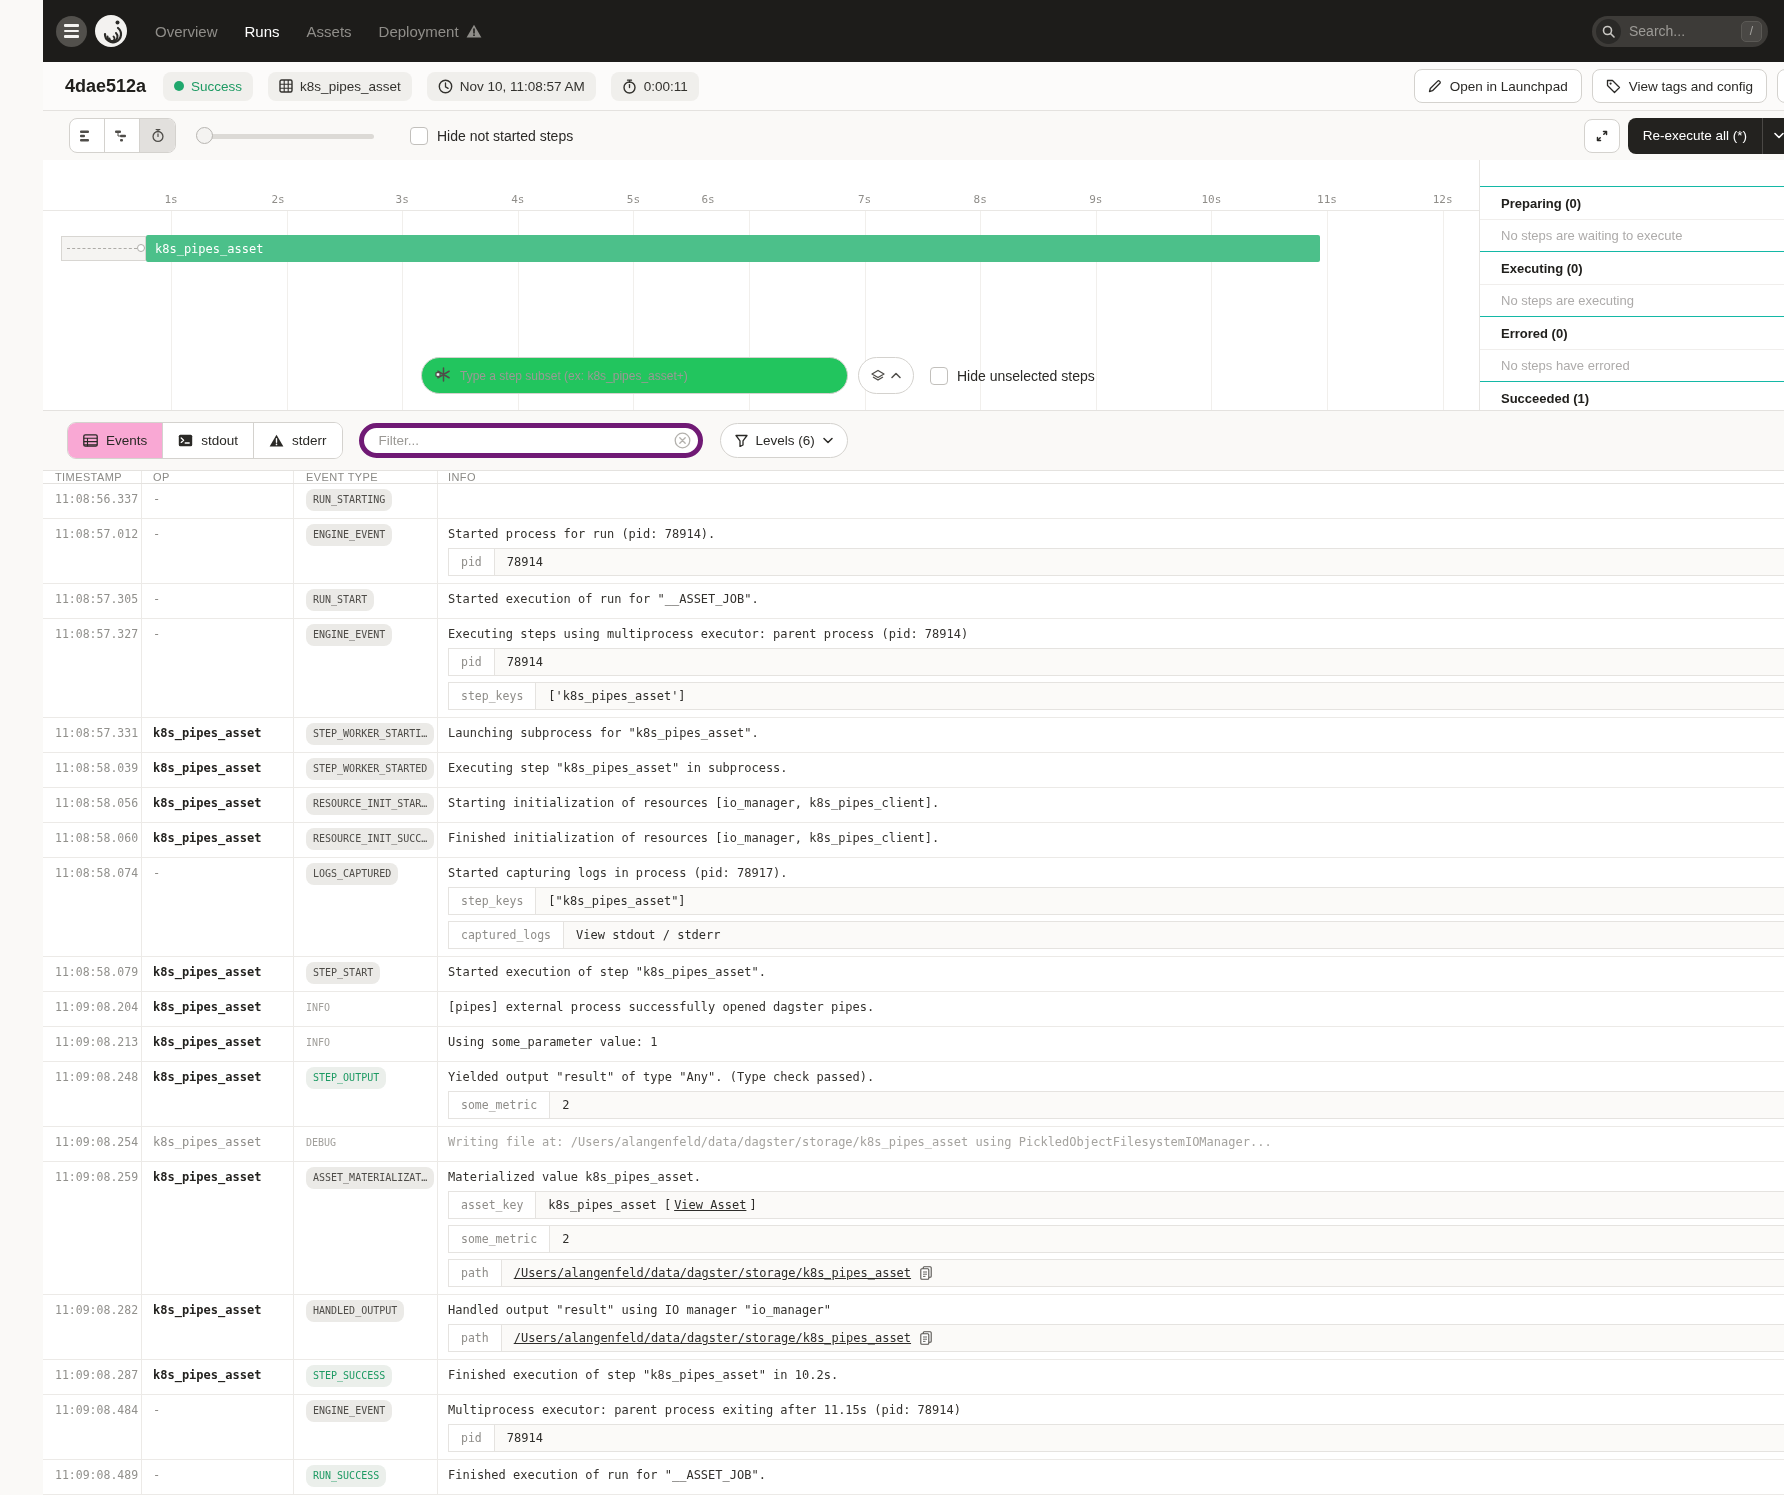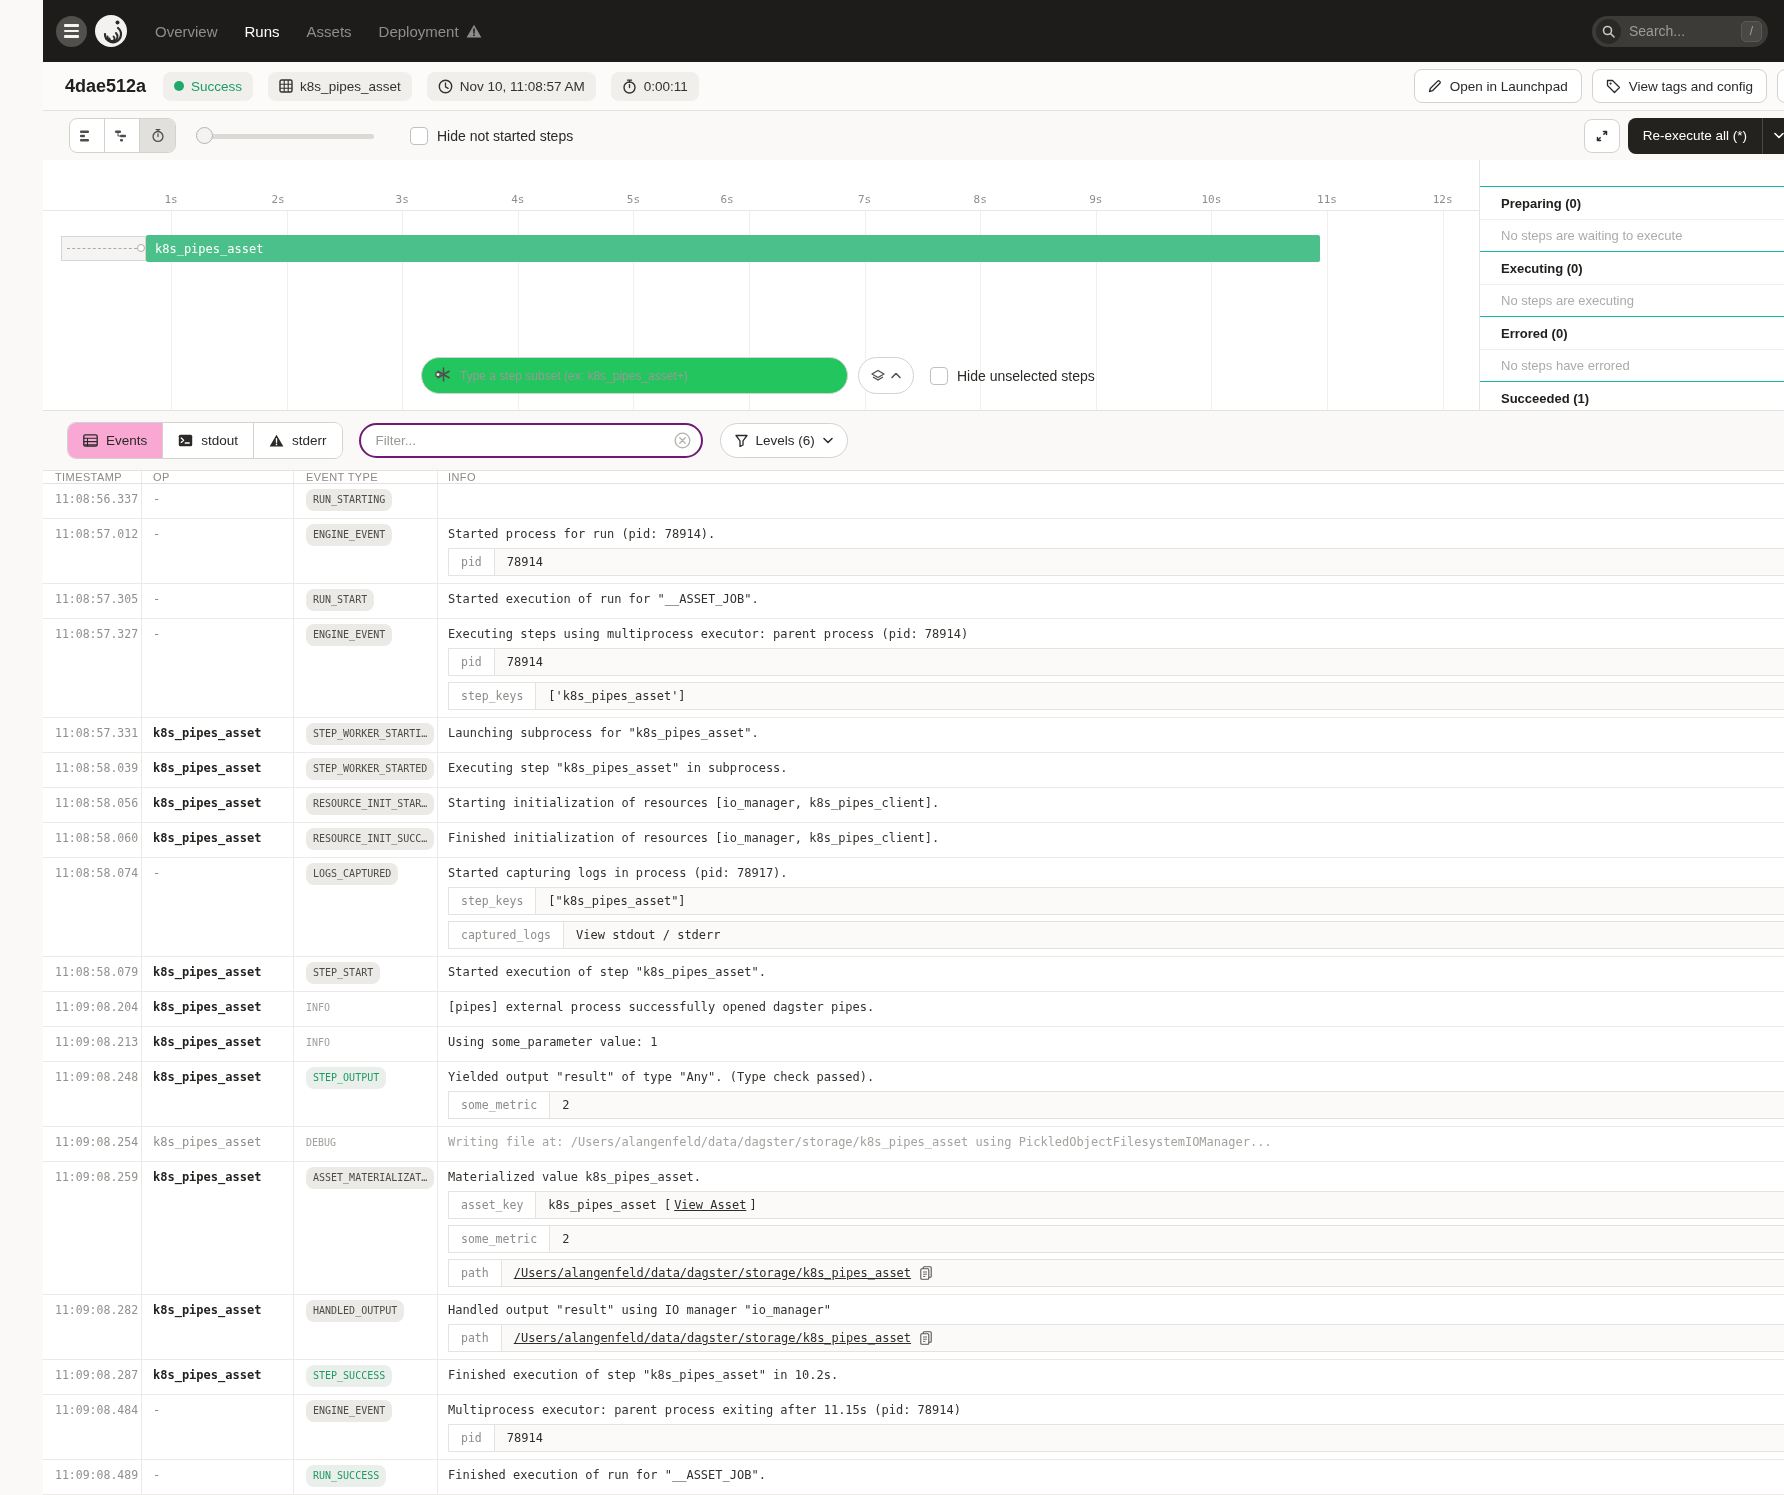--- a/index.html
+++ b/index.html
@@ -78,21 +78,21 @@
   .panel-title { font-size:13px; font-weight:700; color:#21201d; }
   .panel-body { height:32px; display:flex; align-items:center; padding:0 21px; font-size:13px; color:#adabaa; border-top:1px solid #f0eeec; }
 
   
   .logs-toolbar { height:59px; background:#faf9f7; display:flex; align-items:center; padding:0 6px 0 24px; flex:0 0 auto; }
   .tabs { display:flex; border:1px solid #d4d2ce; border-radius:9px; overflow:hidden; background:#fff; }
   .tab { height:35px; display:flex; align-items:center; gap:8px; padding:0 15px; font-size:13.5px; color:#2a2926; cursor:pointer; border-right:1px solid #d4d2ce; background:#fff; }
   .tab:last-child { border-right:none; }
   .tab.active { background:#f9a8d4; font-weight:500; }
   .filter-wrap { position:relative; margin-left:16px; width:344px; height:35px; }
-  .filter-wrap input { width:100%; height:100%; border:2px solid #701a75; border-radius:18px; background:#fff; padding:0 36px 0 15px; font-size:13.5px; color:#2a2926; outline:none; font-family:"Liberation Sans", sans-serif; }
+  .filter-wrap input { width:100%; height:100%; border:5px solid #701a75; border-radius:18px; background:#fff; padding:0 36px 0 15px; font-size:13.5px; color:#2a2926; outline:none; font-family:"Liberation Sans", sans-serif; }
   .filter-wrap input::placeholder { color:#9b9995; }
   .filter-clear { position:absolute; right:12px; top:9px; color:#b3b1ad; cursor:pointer; }
   .levels-btn { margin-left:17px; height:35px; border:1px solid #d4d2ce; border-radius:18px; background:#fff; display:flex; align-items:center; gap:8px; padding:0 14px; font-size:13.5px; color:#2a2926; cursor:pointer; }
   .lt-spacer { flex:1; }
 
   
   .log-table { flex:1; background:#fff; display:flex; flex-direction:column; overflow:hidden; border-top:1px solid #e4e2df; }
   .lrow { display:grid; grid-template-columns:99px 152px 144px 1fr; }
   .lrow > div { border-right:1px solid #eceae7; }
   .lrow > div:last-child { border-right:none; }
@@ -321,21 +321,21 @@
         <label class="check-row">
           <span class="checkbox"></span>
           <span class="check-label">Hide unselected steps</span>
         </label>
       </div>
     <div class="tick-label" style="left: 128px;">1s</div>
         <div class="tick-label" style="left: 235px;">2s</div>
         <div class="tick-label" style="left: 359.2px;">3s</div>
         <div class="tick-label" style="left: 474.8px;">4s</div>
         <div class="tick-label" style="left: 590.4px;">5s</div>
-        <div class="tick-label" style="left: 684px;">6s</div>
+        <div class="tick-label" style="left: 665px;">6s</div>
         <div class="tick-label" style="left: 821.6px;">7s</div>
         <div class="tick-label" style="left: 937.2px;">8s</div>
         <div class="tick-label" style="left: 1052.8px;">9s</div>
         <div class="tick-label" style="left: 1168.4px;">10s</div>
         <div class="tick-label" style="left: 1284px;">11s</div>
         <div class="tick-label" style="left: 1399.6px;">12s</div>
       </div>
     <aside class="status-panel">
         <div class="panel-section">
           <div class="panel-header">

